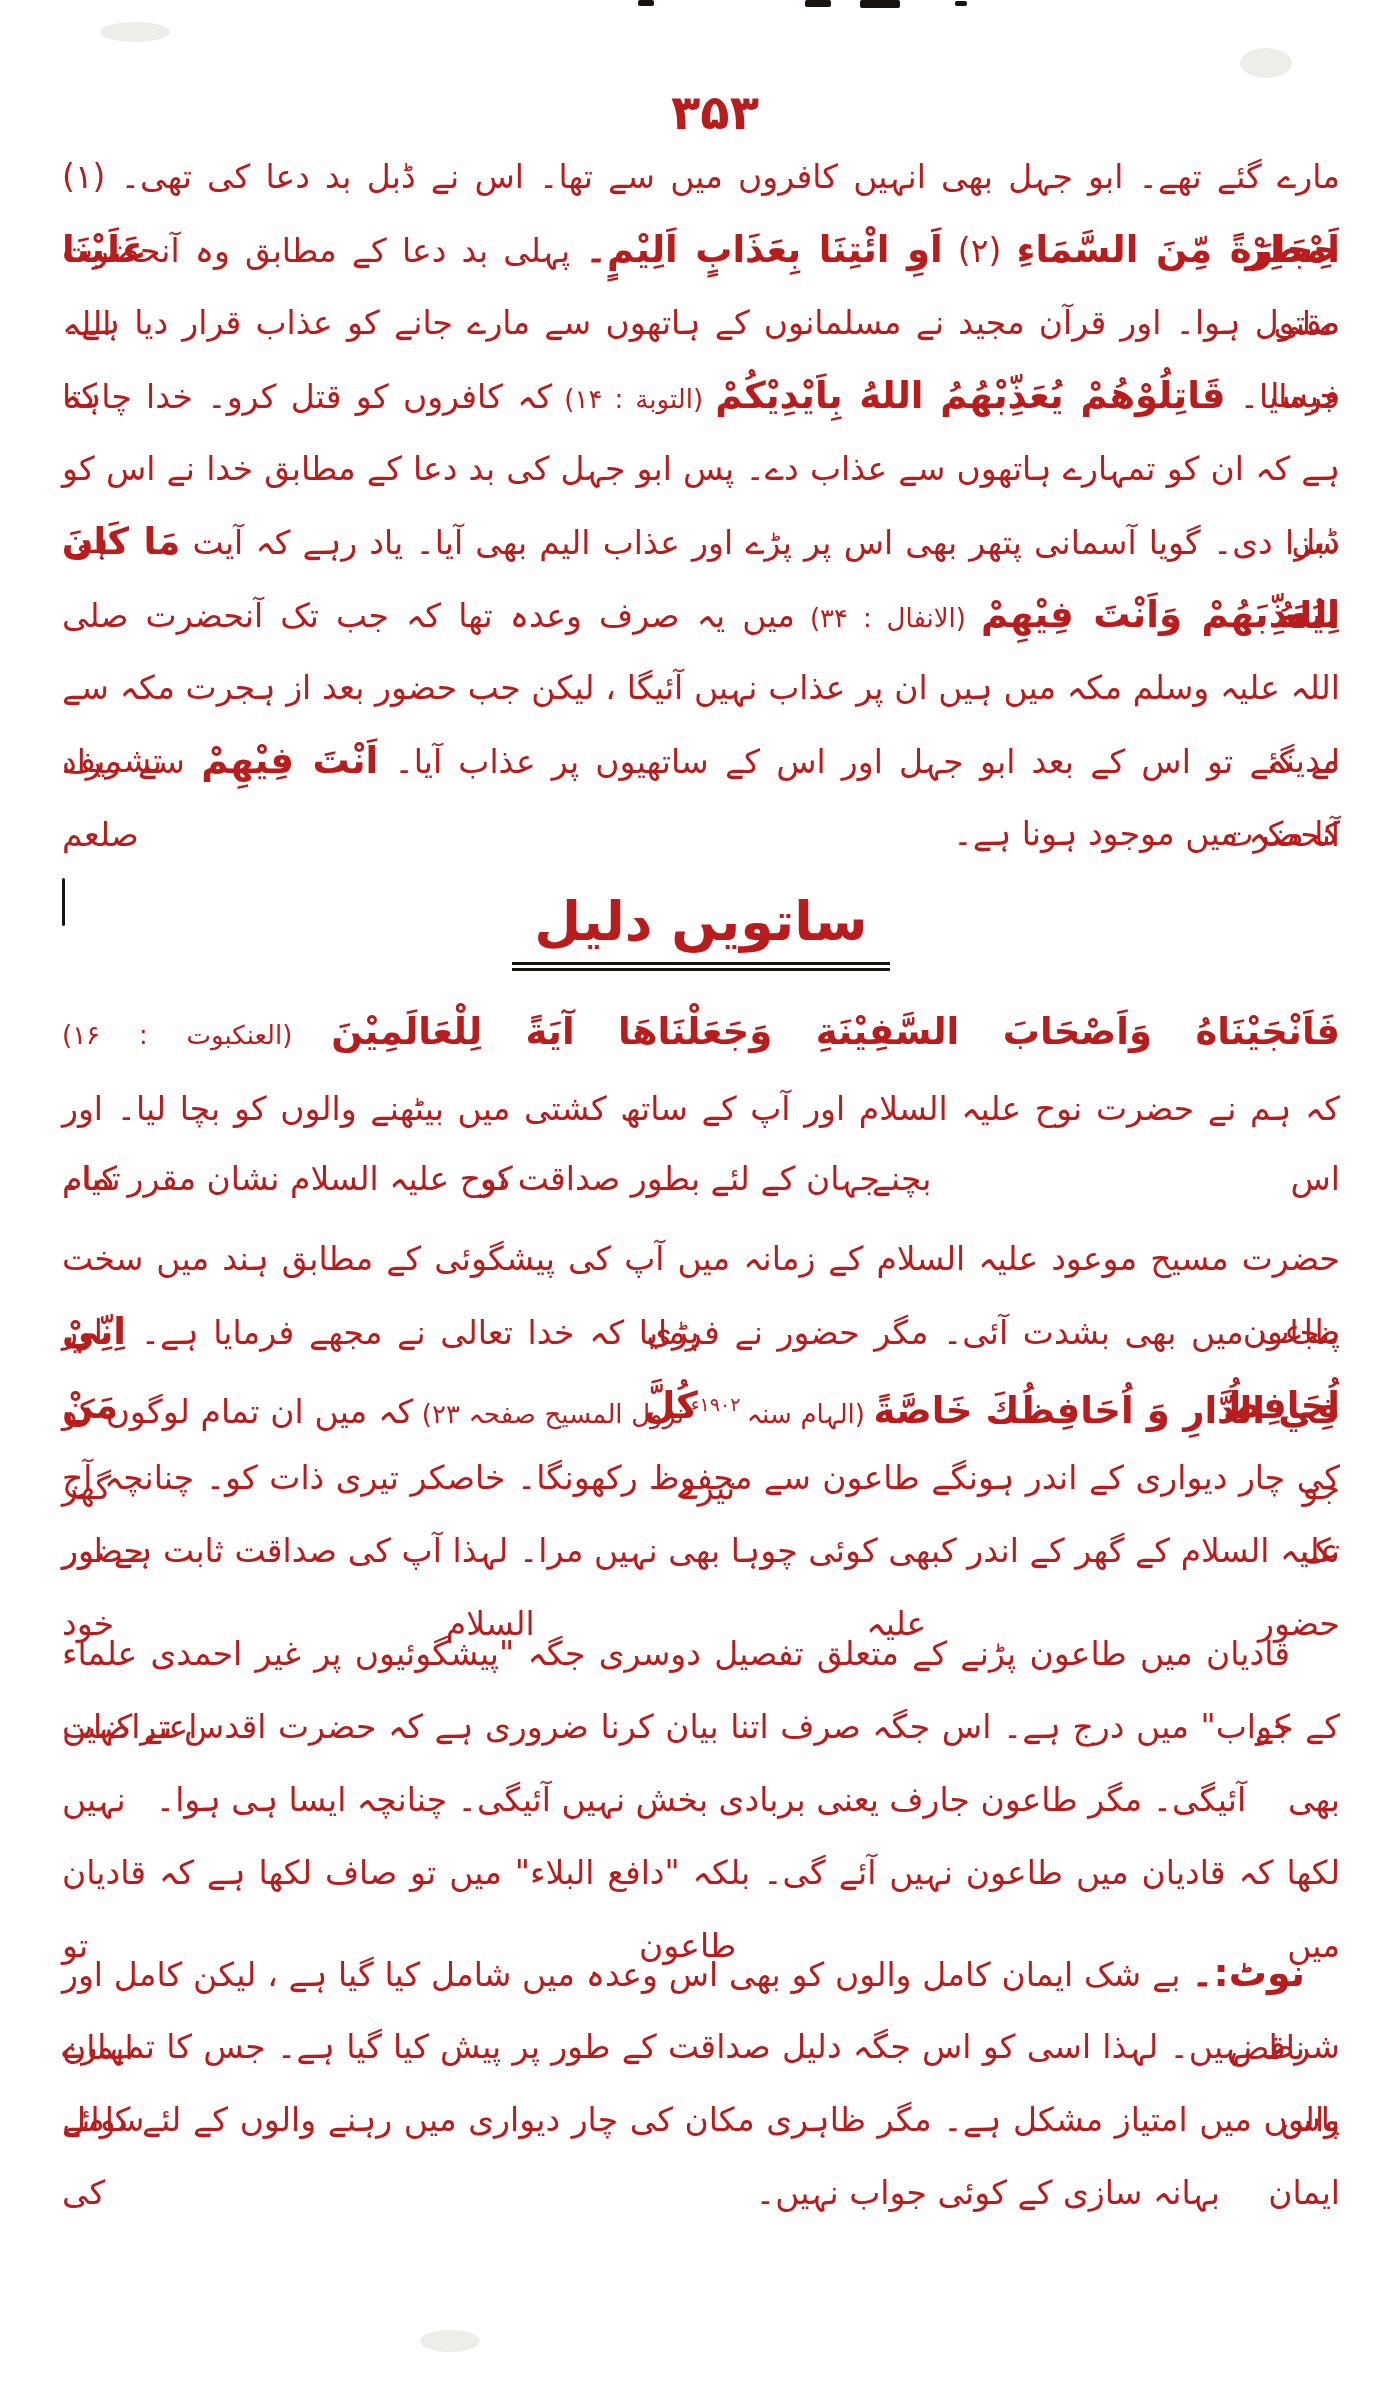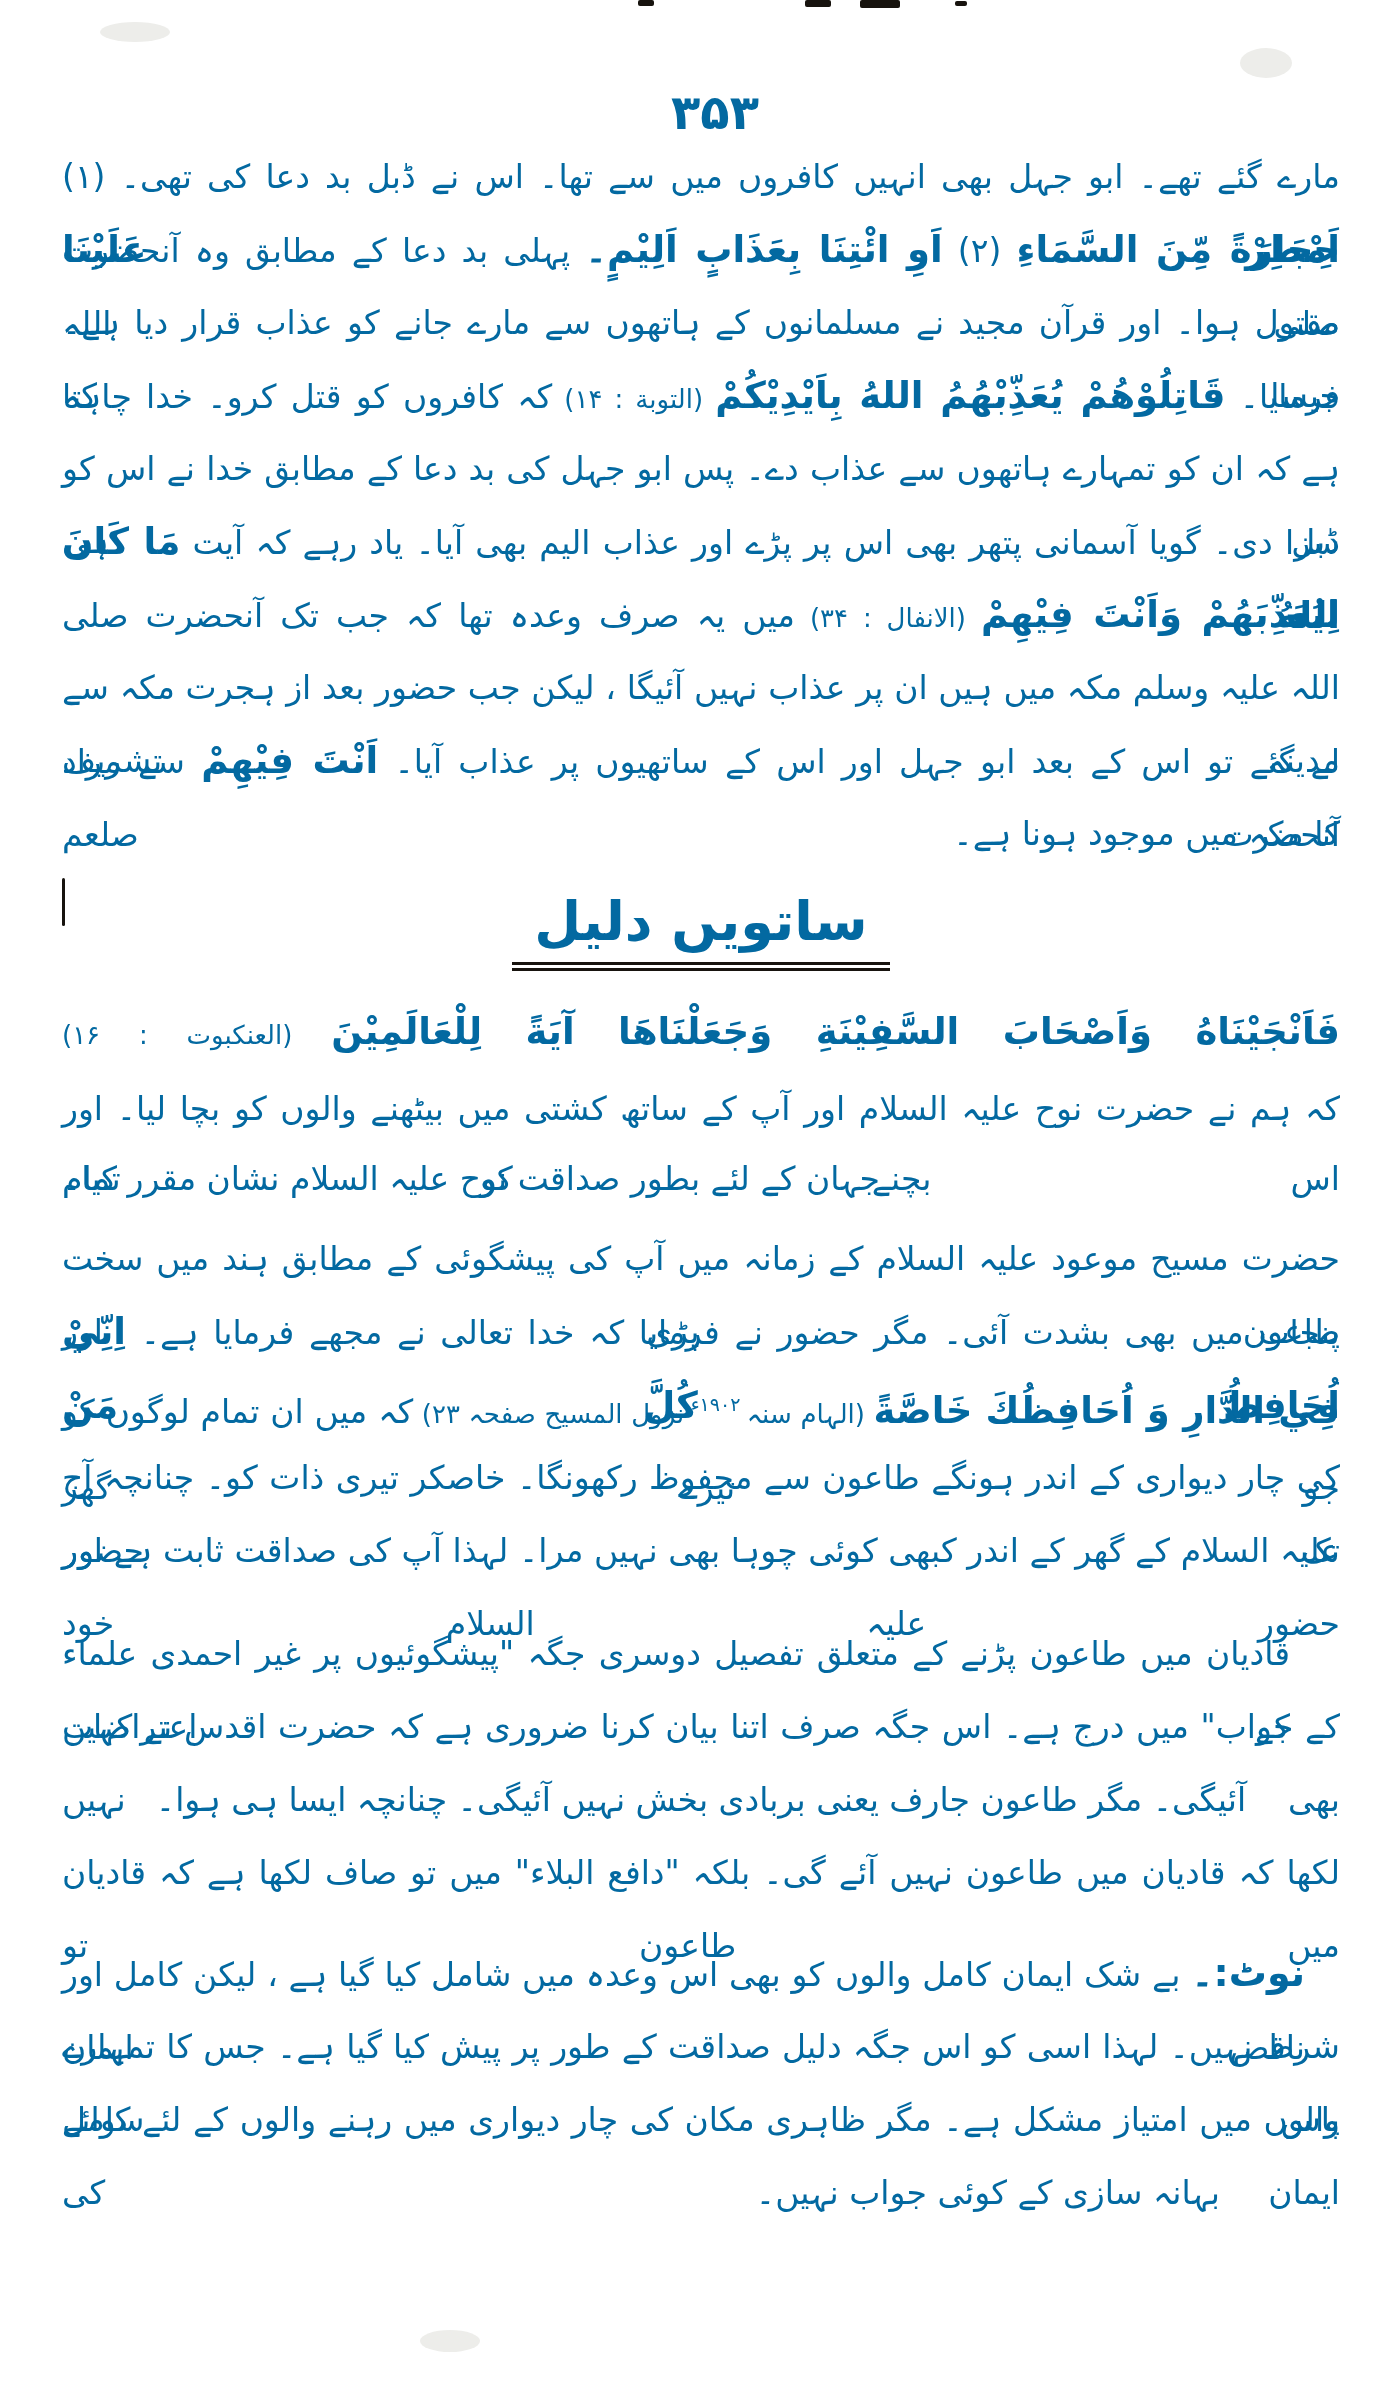--- a/index.html
+++ b/index.html
@@ -6,21 +6,21 @@
   body{
     width:1380px;height:2392px;
     background:#e9e9e9;
     font-family:"DejaVu Sans", sans-serif;
   }
   .page{
     position:relative;
     width:1380px;height:2392px;
     background:#ffffff;
     overflow:hidden;
-    color:#0369a1;
+    color:#b91c1c;
   }
   .page-number{
     position:absolute;
     top:84px;left:0;right:0;
     text-align:center;
     font-size:48px;
     font-weight:700;
     letter-spacing:2px;
     transform:translateX(25px); 
   }

